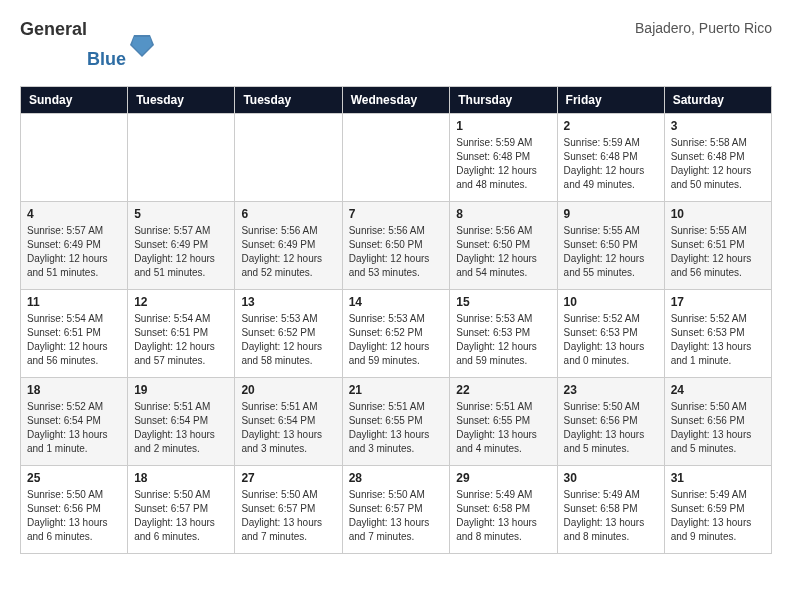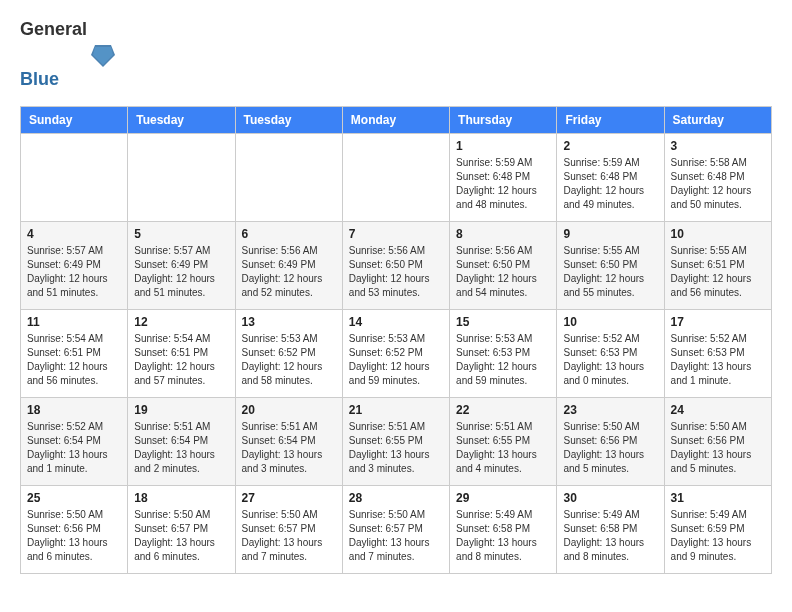--- a/index.html
+++ b/index.html
@@ -15,21 +15,20 @@
       justify-content: space-between;
       align-items: flex-start;
       margin-bottom: 16px;
     }
     .logo {
       display: flex;
       align-items: center;
     }
     .logo-text {
       display: flex;
-      flex-direction: column;
       line-height: 1.1;
     }
     .logo-general {
       font-size: 18px;
       font-weight: bold;
       color: #333;
     }
     .logo-blue {
       font-size: 18px;
       font-weight: bold;
@@ -52,21 +51,21 @@
     .location {
       font-size: 14px;
       color: #555;
     }
     .calendar {
       width: 100%;
       border-collapse: collapse;
       font-size: 11px;
     }
     .calendar th {
-      background: #3b82f6;
+      background: #0f172a;
       color: #fff;
       text-align: left;
       padding: 6px 8px;
       font-size: 12px;
       border: 1px solid #ccc;
     }
     .calendar td {
       vertical-align: top;
       padding: 5px 6px;
       border: 1px solid #ccc;
@@ -103,30 +102,31 @@
     <div class="logo-text">
       <span class="logo-general">General</span>
       <span class="logo-blue">Blue</span>
     </div>
     <svg class="logo-icon" viewBox="0 0 24 28" fill="none">
       <polygon points="4,4 20,4 24,14 12,26 0,14" fill="#2e6da4" opacity="0.85"></polygon>
       <polygon points="12,6 20,6 22,14 12,24 2,14 4,6" fill="#5a9fd4" opacity="0.6"></polygon>
     </svg>
   </div>
   <div class="title-block">
+    <div class="location">Bajadero, Puerto Rico</div>
   </div>
 </div>
 
 <table class="calendar">
   <thead>
     <tr>
     <th>Sunday</th>
         <th>Tuesday</th>
         <th>Tuesday</th>
-        <th>Monday</th>
+        <th>Wednesday</th>
         <th>Thursday</th>
         <th>Friday</th>
         <th>Saturday</th>
       </tr>
   </thead>
   <tbody id="calendar-body">
   <tr>
         <td class="empty-cell"></td>
         <td class="empty-cell"></td>
         <td class="empty-cell"></td>

